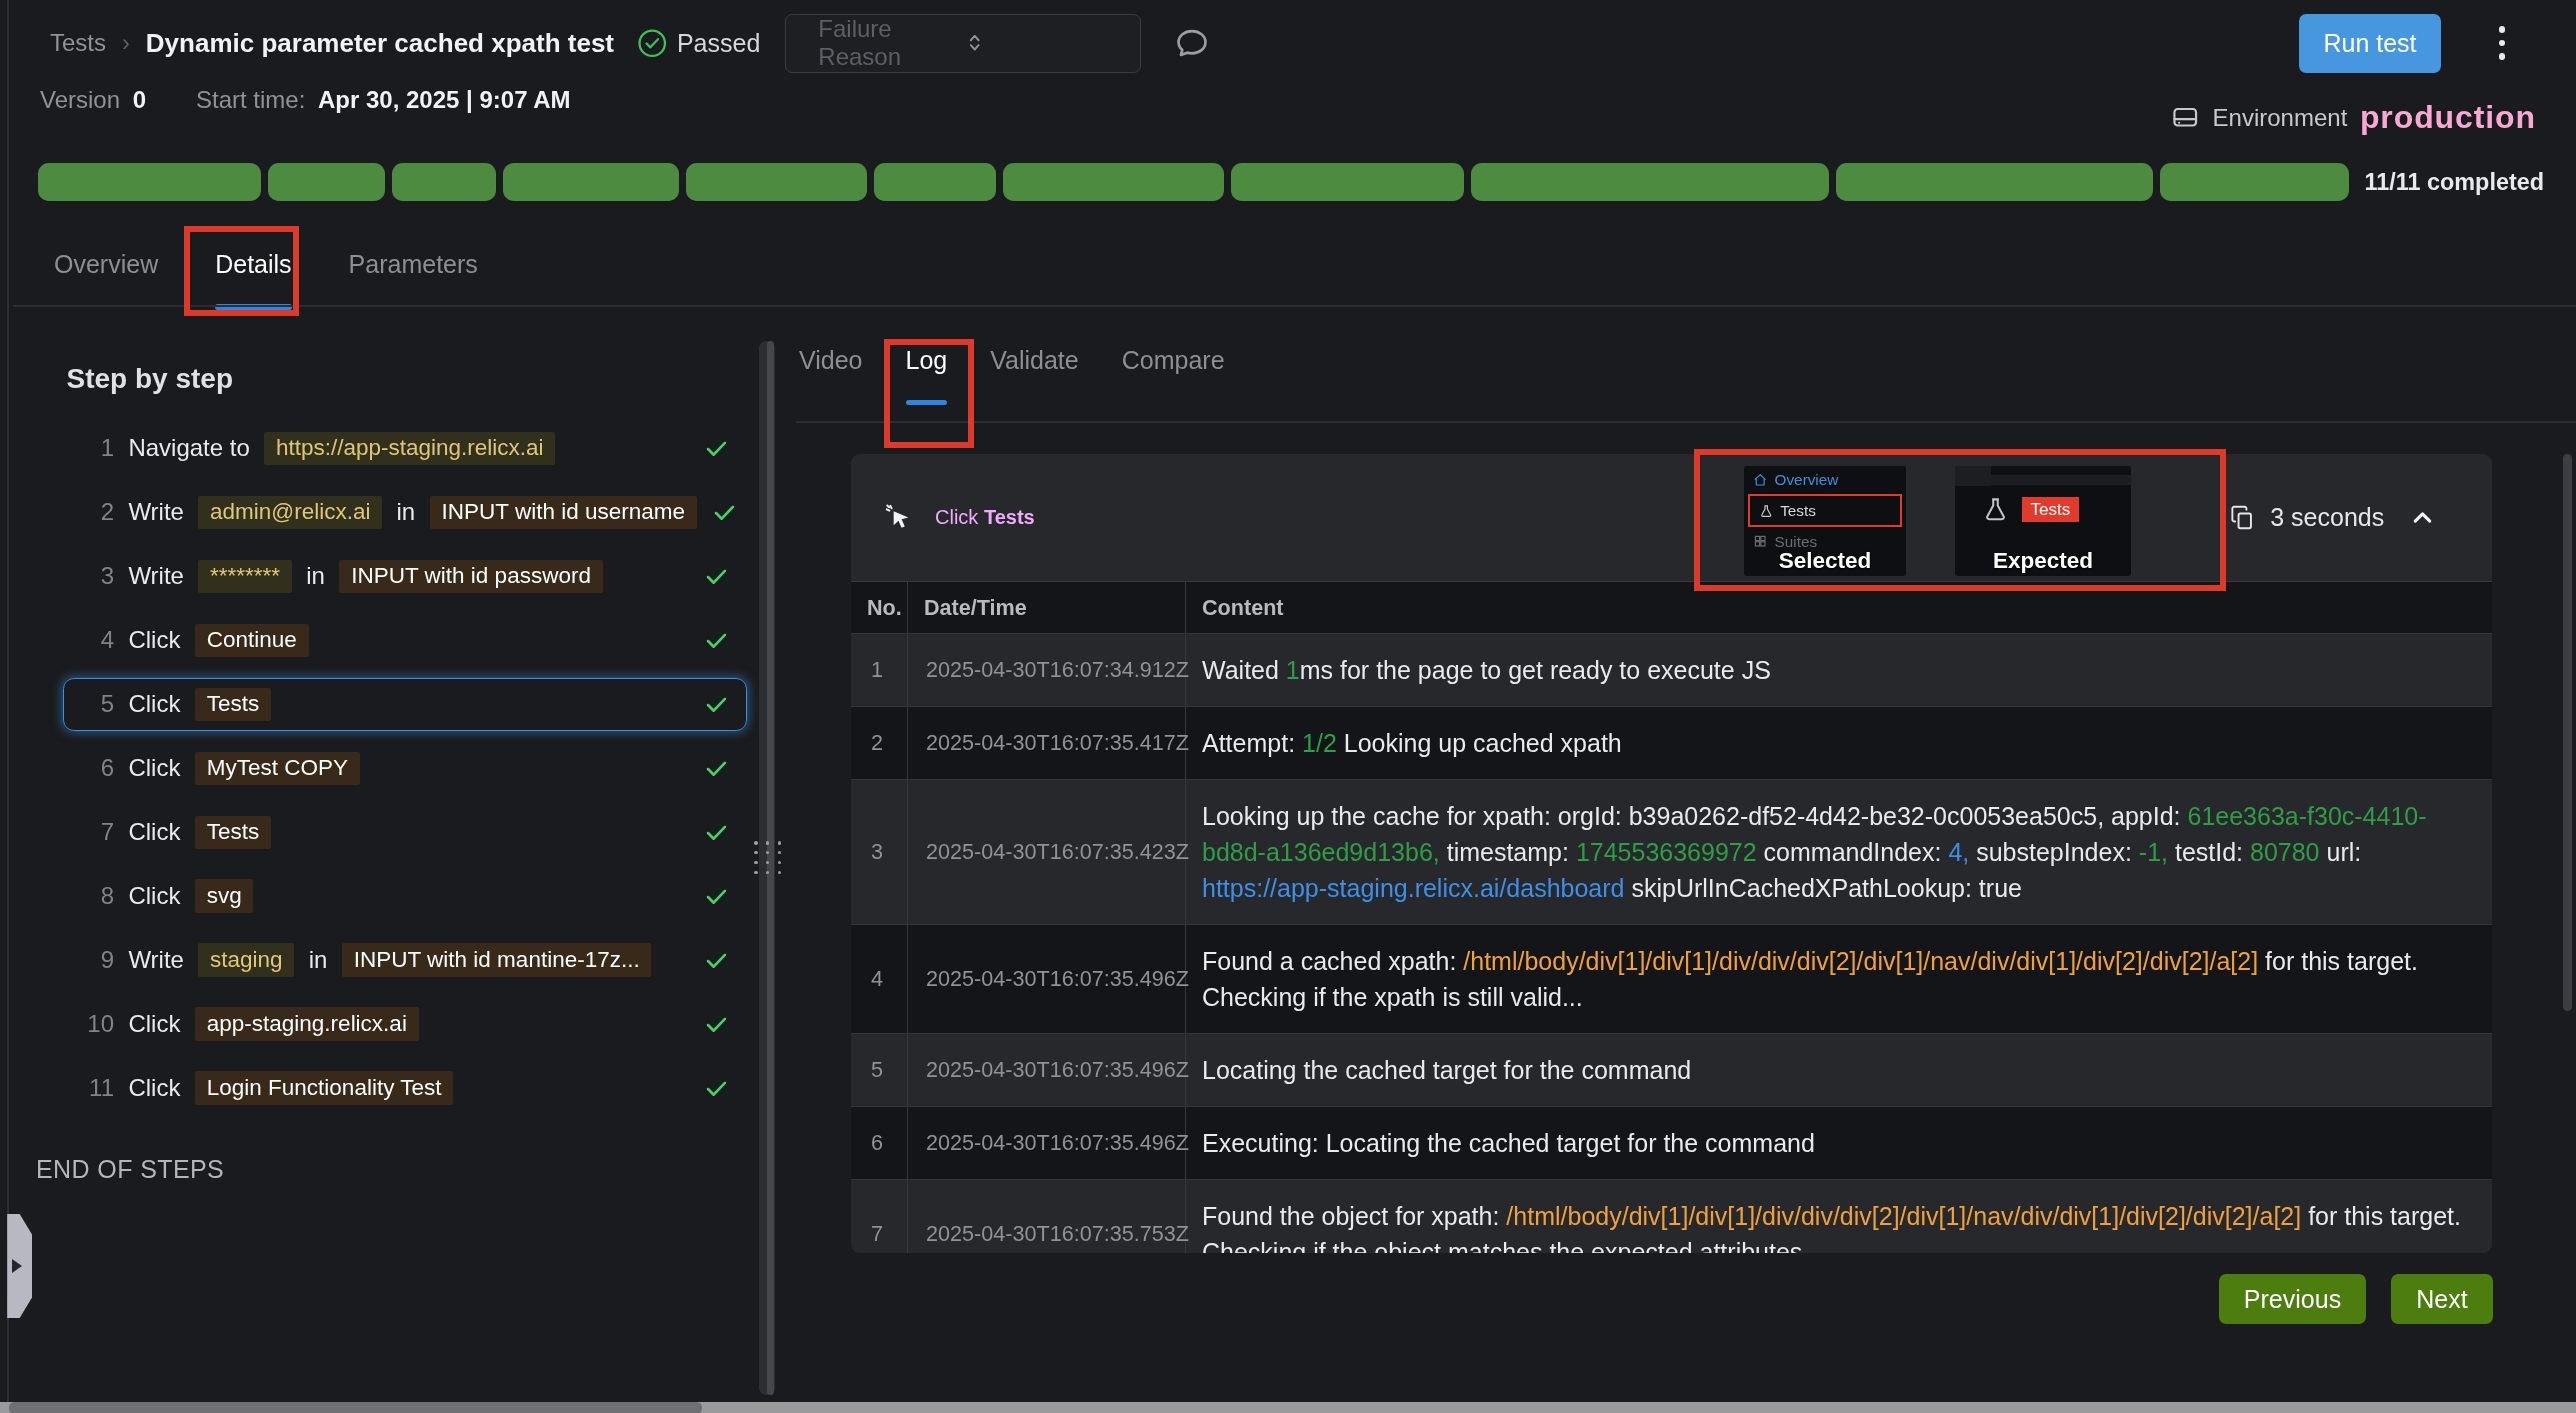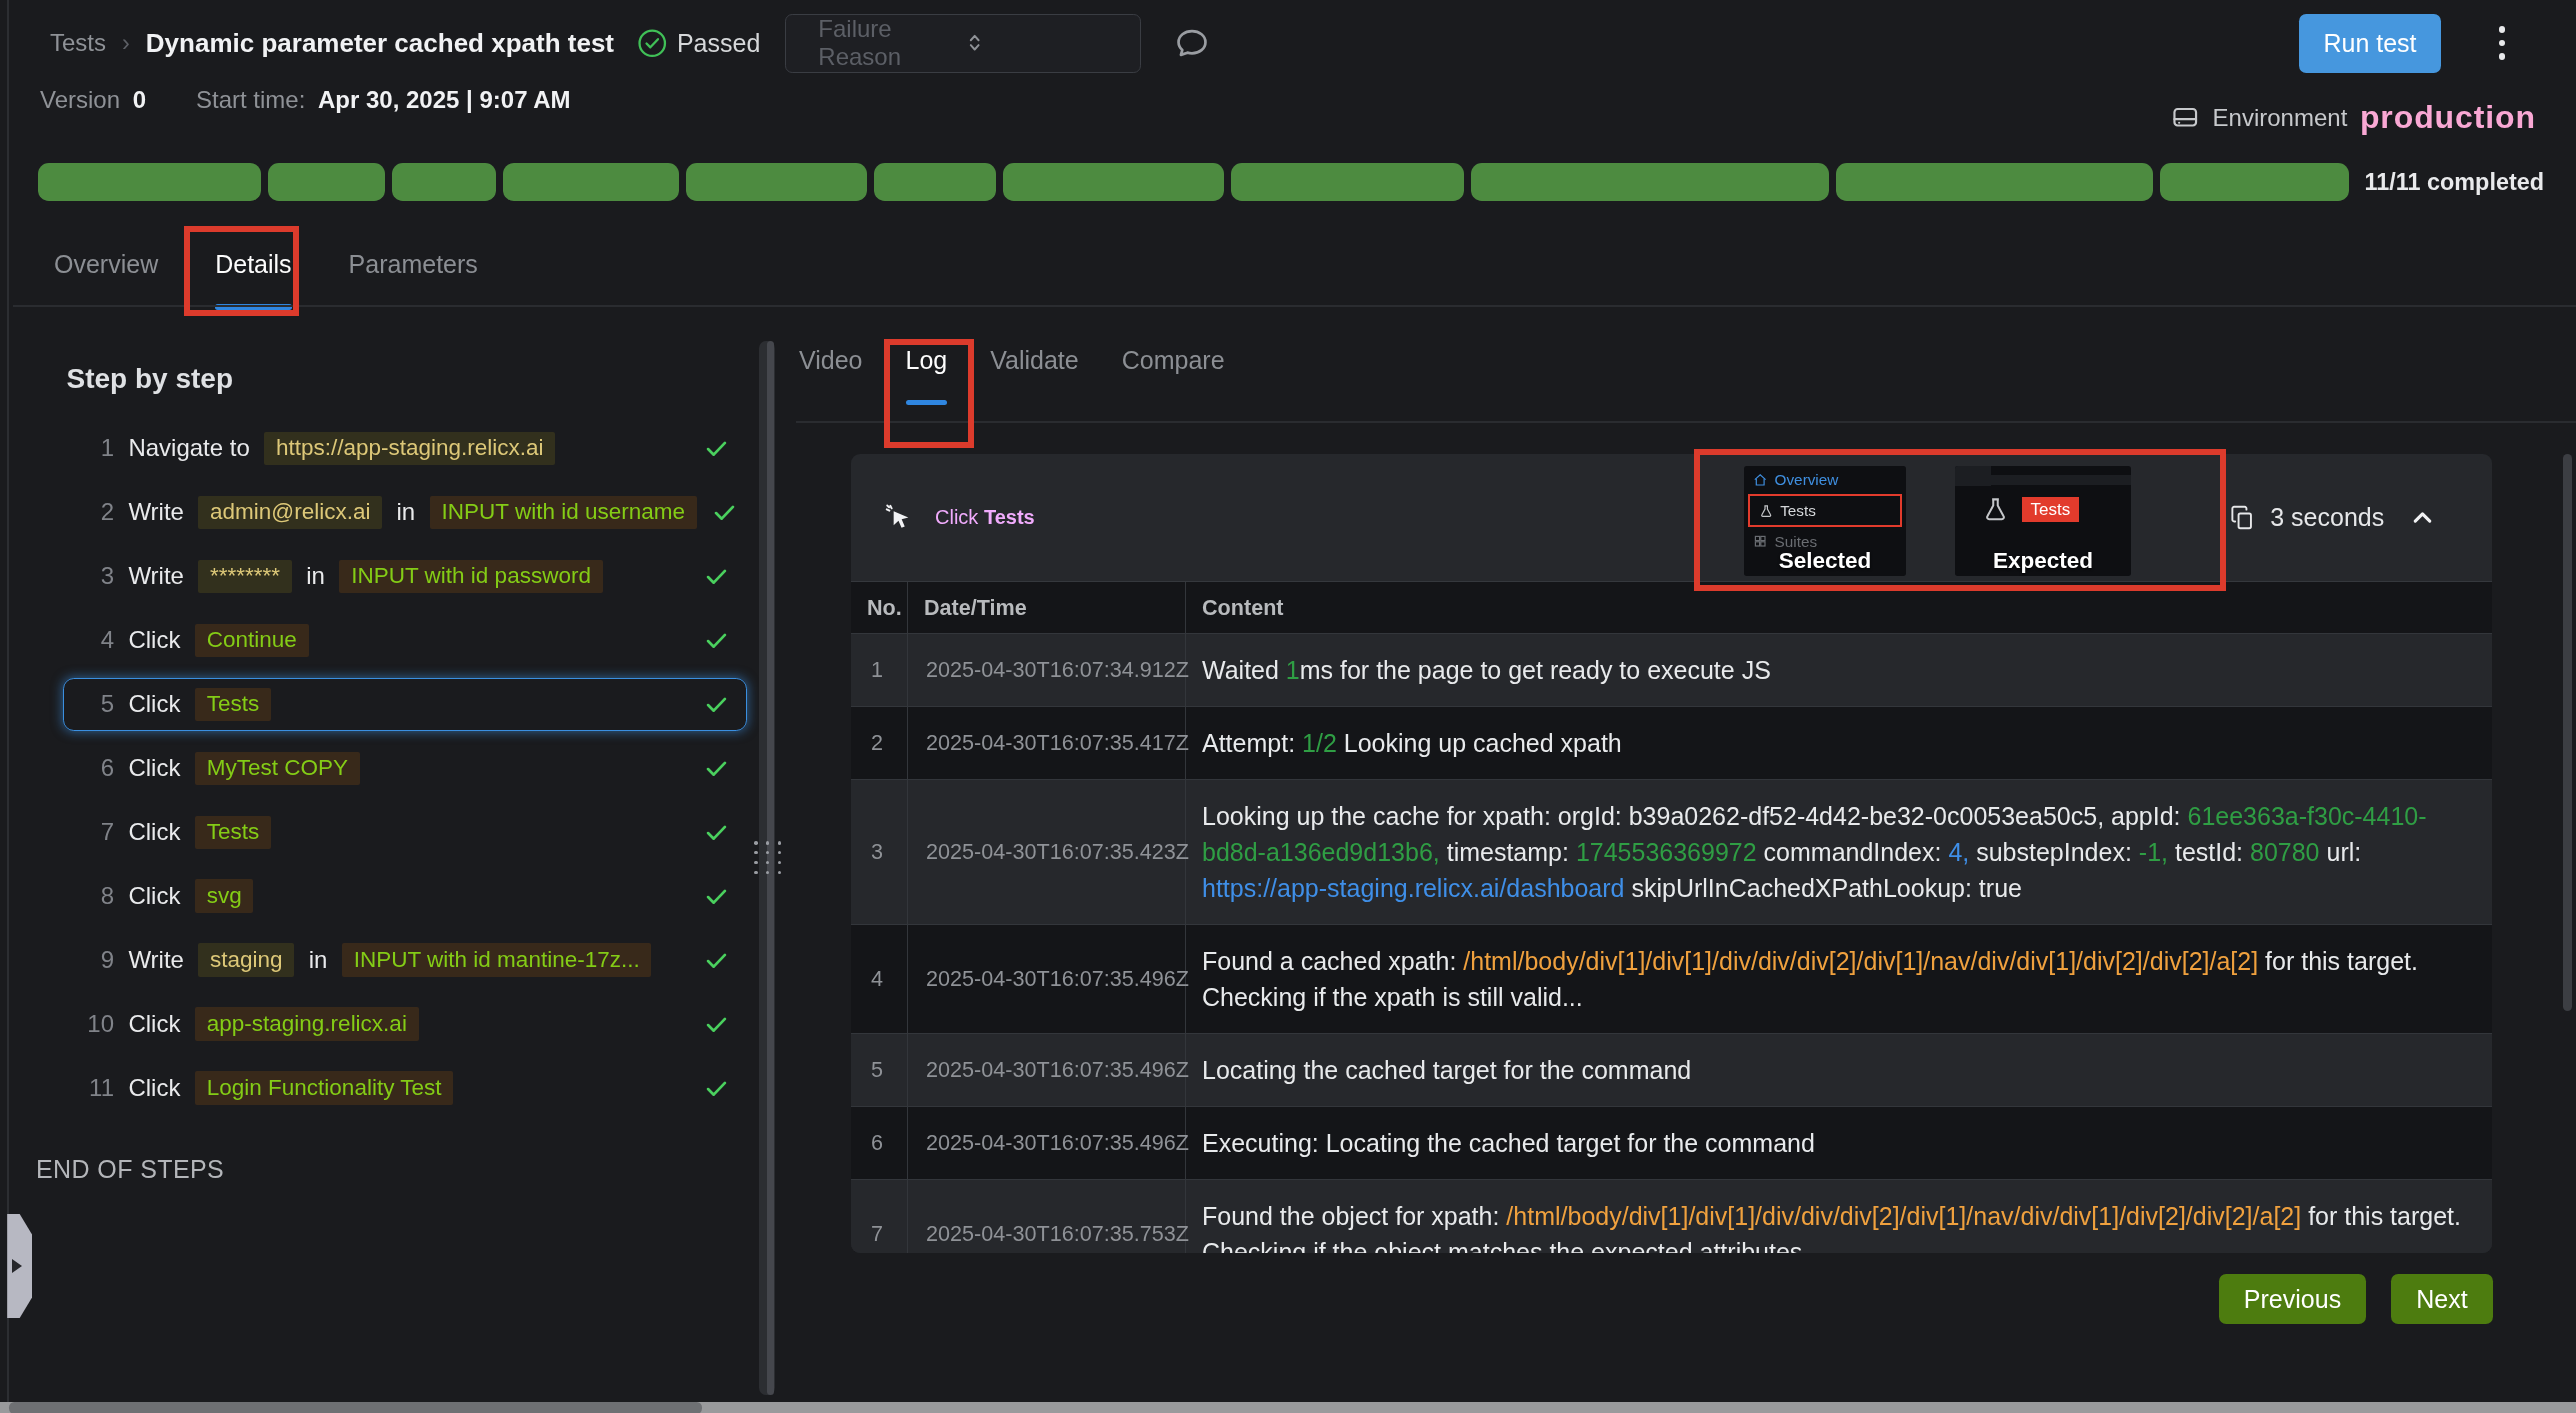--- a/index.html
+++ b/index.html
@@ -52,21 +52,21 @@
   
   .steps-panel { position:absolute; left:36px; top:341px; width:719px; height:1060px; }
   .steps-title { font-size:28px; font-weight:700; color:#dfe1e4; margin:21.6px 0 27px 30.5px; }
   .steps-list { padding-left:27px; width:711px; }
   .step-row { display:flex; align-items:center; gap:14.4px; padding:9px 16px; margin-bottom:10.8px; border:1.8px solid transparent; border-radius:10.8px; min-height:47px; }
   .step-row.selected { border-color:#3a8fe0; box-shadow:0 0 10.8px 0.9px rgba(60,145,230,.55); }
   .step-no { width:34px; text-align:right; font-size:24px; color:#808389; flex:none; }
   .step-action { font-size:24px; color:#e9eaec; white-space:nowrap; }
   .chip { font-size:22.5px; padding:3.6px 11.7px; border-radius:2px; white-space:nowrap; }
   .chip.value { color:#ddc878; background:#32301d; }
-  .chip.target { color:#84cc16; background:#38291a;padding-left:12px; }
+  .chip.target { color:#ffffff; background:#38291a;padding-left:12px; }
   .step-plain { font-size:24px; color:#e9eaec; }
   .step-check { margin-left:auto; flex:none; display:flex; }
   .end-of-steps { margin-top:40px; font-size:25px; color:#b4b6ba; letter-spacing:0.4px; }
 
   
   .panel-divider { position:absolute; left:759px; top:341px; width:16px; height:1054px; background:#2c2e32; border-radius:7.2px; }
   .panel-divider .thumb { position:absolute; right:0.9px; top:0; width:7.2px; height:100%; background:#45474d; border-radius:3.6px; }
   .drag-dots { position:absolute; left:754px; top:841px; width:29px; display:grid; grid-template-columns:repeat(3,1fr); gap:6.3px; z-index:5; }
   .drag-dots i { width:3.6px; height:3.6px; border-radius:50%; background:#9a9da3; }
 

